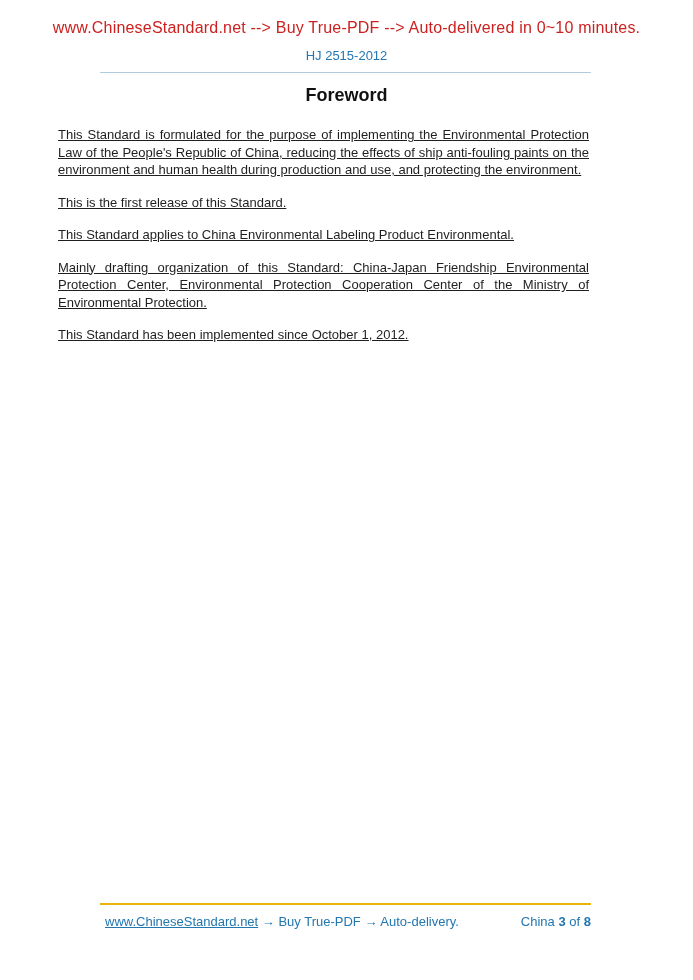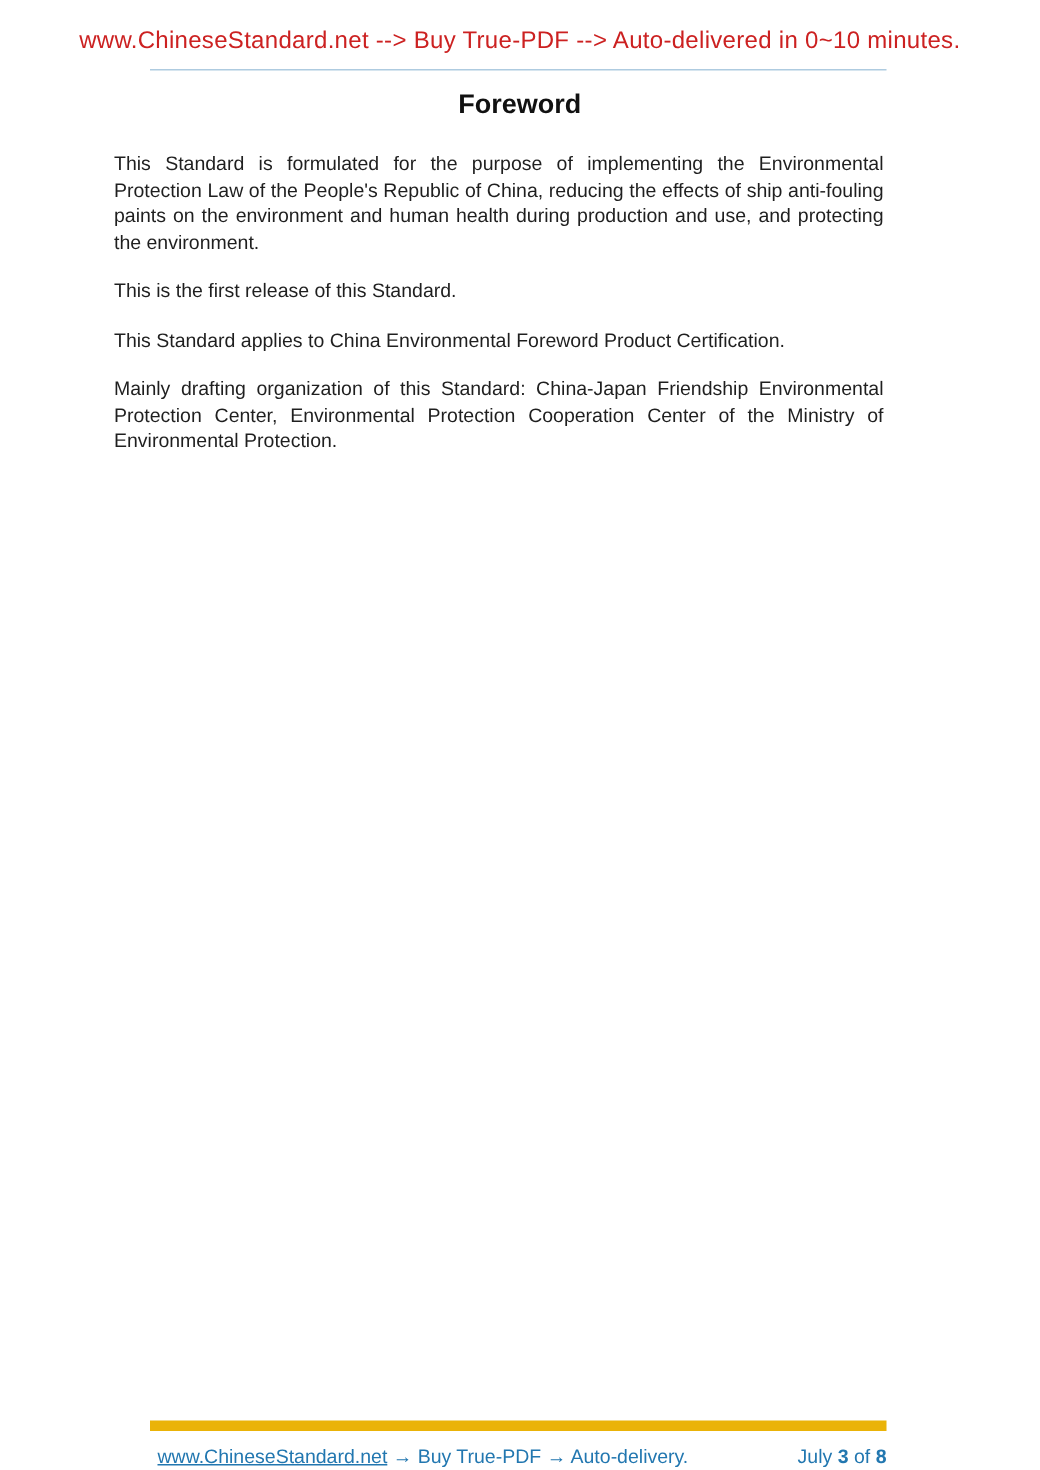--- a/index.html
+++ b/index.html
@@ -33,80 +33,82 @@
     border-top: 1px solid #aecbe0;
     height: 0;
   }
   .doc-title {
     text-align: center;
     font-size: 18px;
     font-weight: 700;
     color: #111111;
   }
   .content {
-    margin: 20px 104px 0 76px;
+    margin: 20px 104px 0 58px;
+    text-decoration: underline;
   }
   .content p {
     margin: 0 0 15px 0;
     font-size: 13px;
     line-height: 17.5px;
     text-align: justify;
     color: #1f1f1f;
   }
   .footer {
     position: absolute;
     left: 100px;
     right: 102px;
     top: 903px;
-    border-top: 7px solid #eab308;
+    border-top: 2px solid #eab308;
     padding-top: 9px;
     font-size: 13px;
     color: #2277b0;
     display: flex;
     justify-content: space-between;
     align-items: baseline;
-    margin-top: 44px;
   }
   .footer .left { padding-left: 5px; }
   .footer a.site-link {
     color: #2277b0;
     text-decoration: underline;
     cursor: pointer;
   }
   .footer .bold { font-weight: 700; }
   .arrow { color: #2277b0; }
 </style>
 </head>
 <body>
 
 <div class="page">
 
   <div class="banner">www.ChineseStandard.net --&gt; Buy True-PDF --&gt; Auto-delivered in 0~10 minutes.</div>
 
+  <div class="std-code">HJ 2515-2012</div>
 
   <hr class="top-rule">
 
   <h1 class="doc-title">Foreword</h1>
 
   <div class="content">
     <p>This Standard is formulated for the purpose of implementing the Environmental Protection Law of the People's Republic of China, reducing the effects of ship anti-fouling paints on the environment and human health during production and use, and protecting the environment.</p>
     <p>This is the first release of this Standard.</p>
-    <p>This Standard applies to China Environmental Foreword Product Certification.</p>
+    <p>This Standard applies to China Environmental Labeling Product Environmental.</p>
     <p>Mainly drafting organization of this Standard: China-Japan Friendship Environmental Protection Center, Environmental Protection Cooperation Center of the Ministry of Environmental Protection.</p>
+    <p>This Standard has been implemented since October 1, 2012.</p>
   </div>
 
   <div class="footer">
     <span class="left">
       <a class="site-link">www.ChineseStandard.net</a>
       <span class="arrow">→</span>
       <span>Buy True-PDF</span>
       <span class="arrow">→</span>
       <span>Auto-delivery.</span>
     </span>
     <span class="right">
-      <span>July</span>
+      <span>China</span>
       <span class="bold">3</span>
       <span>of</span>
       <span class="bold">8</span>
     </span>
   </div>
 
 </div>
 
 </body></html>

